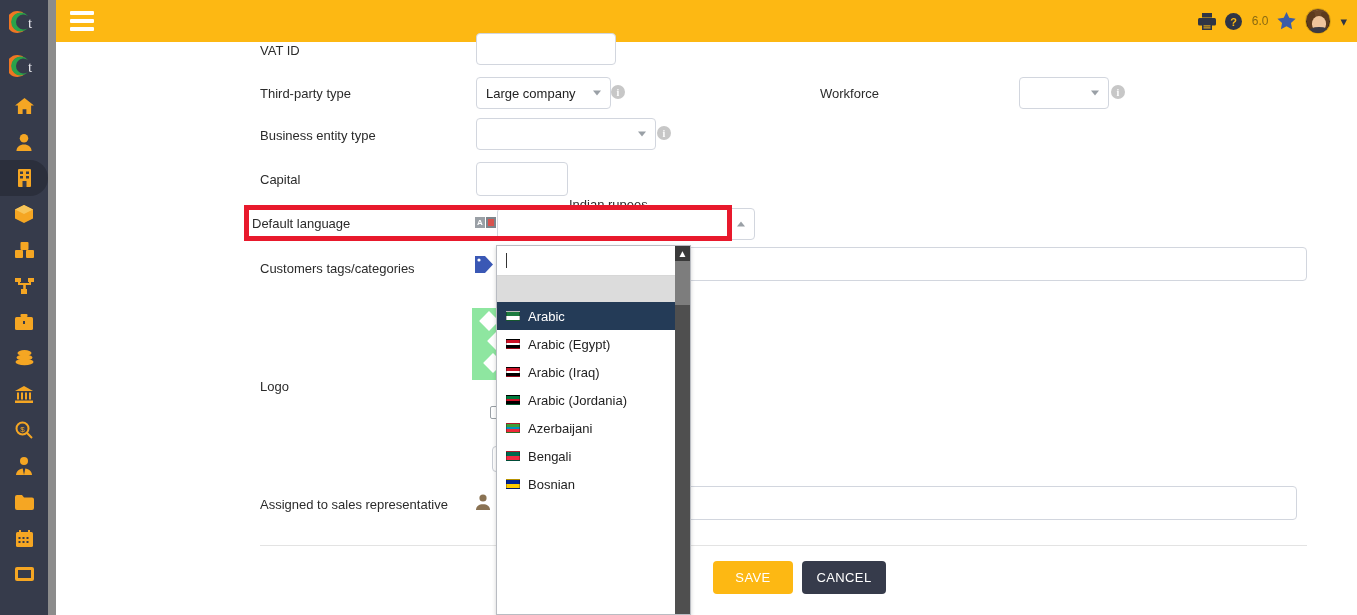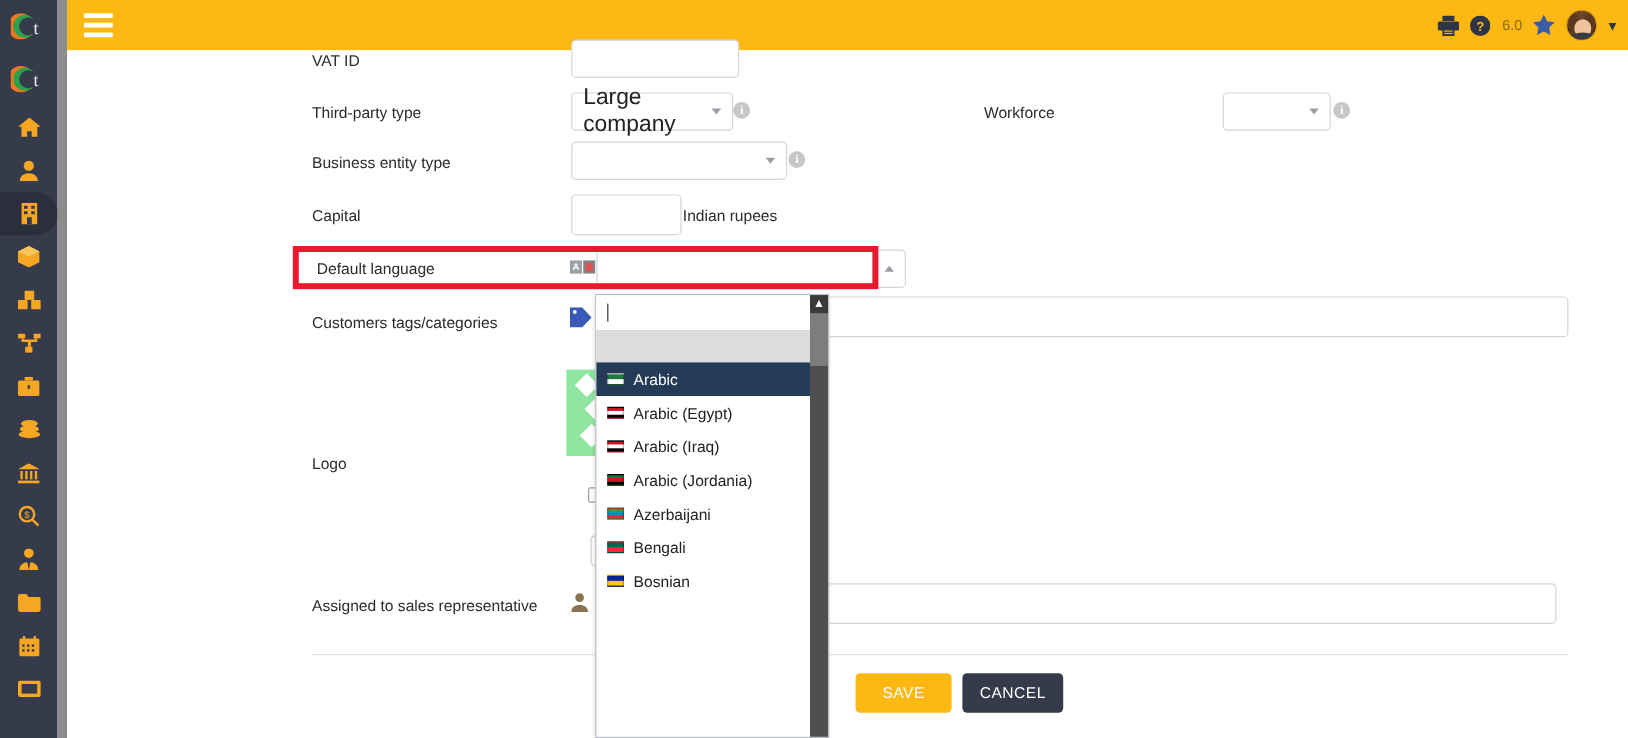--- a/index.html
+++ b/index.html
@@ -68,36 +68,36 @@
     position:absolute; left:56px; top:42px; width:1301px; height:573px; background:#fff;
   }
   .form-area { position:absolute; left:0; top:0; width:1301px; height:573px; }
   .lbl {
     position:absolute; font-size:13px; color:#2b2b2b; white-space:nowrap;
   }
   .fld {
     position:absolute; border:1px solid #d2d6de; border-radius:4px; background:#fff;
     height: 32px;
   }
-  .fld.select { display:flex; align-items:center; padding-left:9px; font-size:19px; color:#222; }
+  .fld.select { display:flex; align-items:center; padding-left:9px; font-size:13px; color:#222; }
   .sel-arrow {
     position:absolute; right:9px; top:50%; transform:translateY(-50%);
     width:0;height:0;border-left:4px solid transparent;border-right:4px solid transparent;
     border-top:5px solid #9aa0a6;
   }
   .sel-arrow.up {
     border-top:none; border-bottom:5px solid #9aa0a6;
   }
   .info-i {
     position:absolute; width:14px;height:14px;border-radius:50%;
     background:#c7c7c7; color:#fff; font-size:10px; font-weight:bold;
     display:flex;align-items:center;justify-content:center;
     font-family:"Liberation Serif", serif;
   }
-  .unit { position:absolute; font-size:13px; color:#2b2b2b; }
+  .unit { position:absolute; font-size:13px; color:#2b2b2b;margin-top:25px; }
 
   .trans-icon {
     position:absolute; width:22px; height:11px; display:flex; gap:1px;
   }
   .trans-icon .a {
     width:10px;height:11px;background:#9aa0a6;color:#fff;font-size:8px;line-height:11px;text-align:center;
     font-weight:bold;
   }
   .trans-icon .f {
     width:10px;height:11px;background:#7e858c;position:relative;
@@ -407,21 +407,21 @@
       <div class="fld select" style="left:420px; top:76px; width:180px;">
         <span></span>
         <span class="sel-arrow"></span>
       </div>
       <div class="info-i" style="left:601px; top:84px;">i</div>
 
       <div class="lbl" style="left:204px; top:130px;">Capital</div>
       <div class="fld" style="left:420px; top:120px; width:92px; height:34px;"></div>
       <div class="unit" style="left:513px; top:130px;">Indian rupees</div>
 
-      <div class="lbl" style="left:208px; top:174px;">Default language</div>
+      <div class="lbl" style="left:196px; top:174px;">Default language</div>
       <div class="trans-icon" style="left:419px; top:175px;">
         <span class="a">A</span>
         <span class="f"></span>
       </div>
       <div class="fld select" style="left:441px; top:166px; width:258px;">
         <span></span>
         <span class="sel-arrow up"></span>
       </div>
 
       <div class="lbl" style="left:204px; top:219px;">Customers tags/categories</div>

